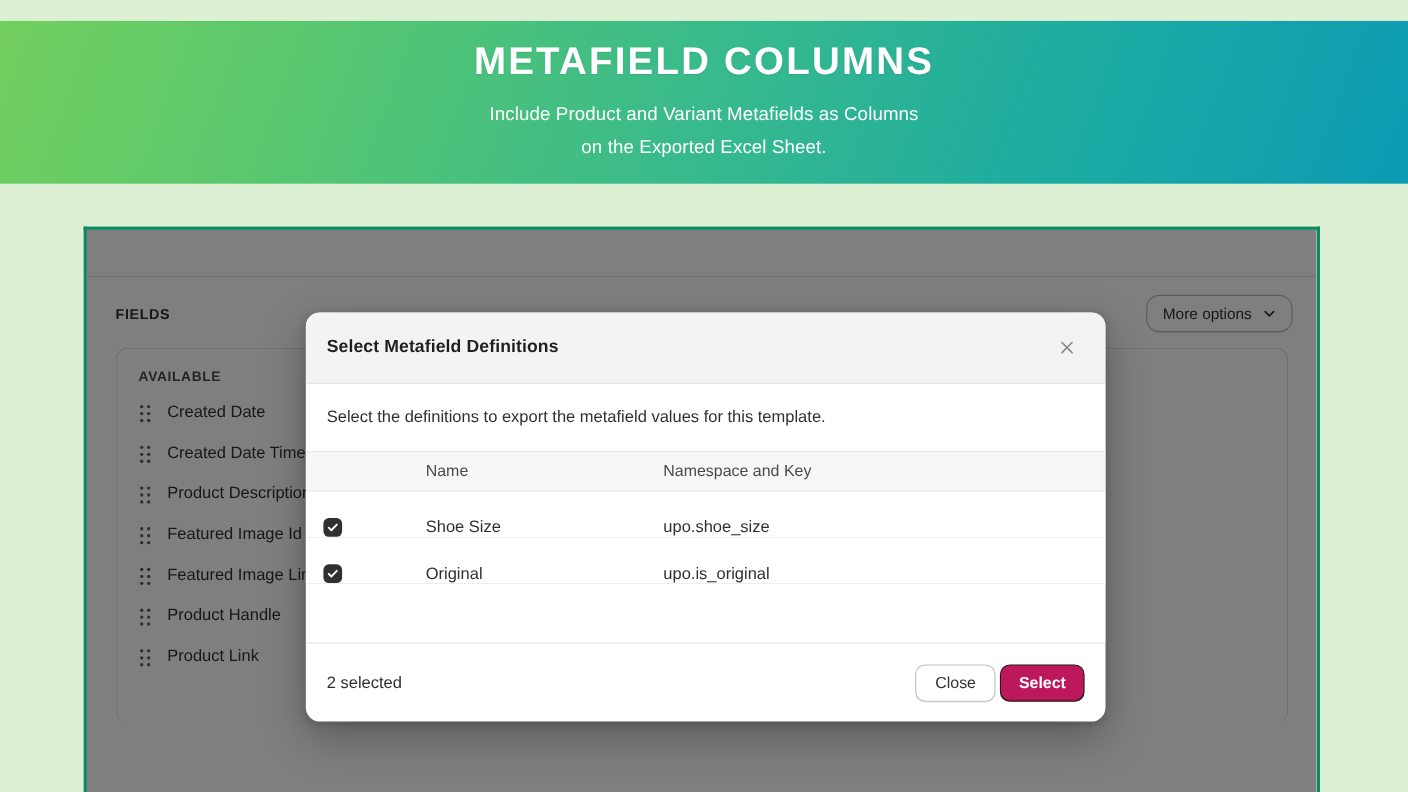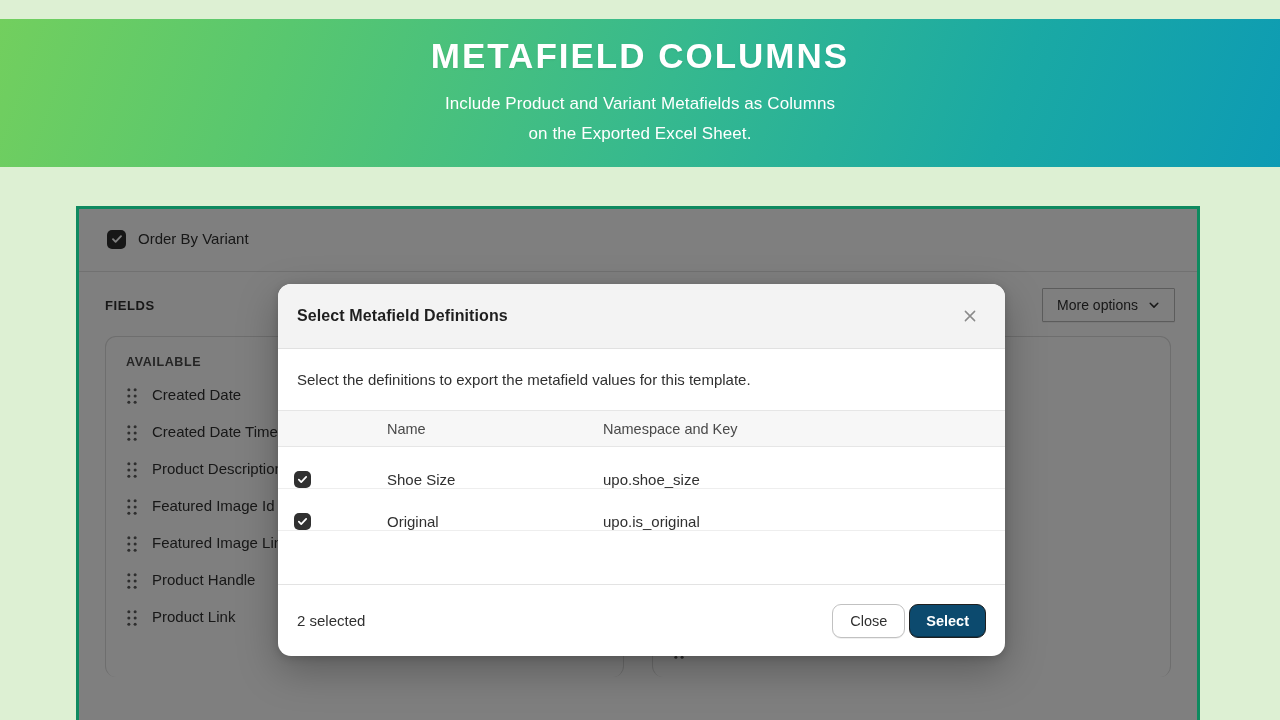--- a/index.html
+++ b/index.html
@@ -123,21 +123,21 @@
     letter-spacing: 0.6px;
     color: #303030;
   }
   .more-options {
     display: inline-flex;
     align-items: center;
     gap: 10px;
     height: 34px;
     padding: 0 14px;
     border: 1px solid #b9b9b9;
-    border-radius: 1px;
+    border-radius: 12px;
     background: #ffffff;
     font-size: 14px;
     color: #303030;
     box-shadow: 0 1px 0 rgba(0,0,0,0.05);
     box-sizing: border-box;
   }
   .chev {
     width: 12px;
     height: 12px;
     display: block;
@@ -328,21 +328,21 @@
     box-shadow: 0 1px 0 rgba(0,0,0,0.06);
     display: flex;
     align-items: center;
     box-sizing: border-box;
   }
   .btn-select {
     height: 34px;
     padding: 0 16px;
     border: 1px solid #1f1f1f;
     border-radius: 9px;
-    background: #0c4a6e;
+    background: #be185d;
     color: #ffffff;
     font-size: 14.5px;
     font-weight: bold;
     display: flex;
     align-items: center;
     box-sizing: border-box;
     box-shadow: inset 0 -1px 0 rgba(0,0,0,0.3);
   }
 </style>
 </head>
@@ -353,28 +353,20 @@
   <div class="banner-sub">
     <div>Include Product and Variant Metafields as Columns</div>
     <div>on the Exported Excel Sheet.</div>
   </div>
 </div>
 
 <div class="app-window">
   <div class="app-inner">
 
     <div class="variant-block">
-      <div class="row-checkline">
-        <span class="cb">
-          <svg width="12" height="12" viewBox="0 0 12 12" aria-hidden="true">
-              <path d="M2 6.2 L4.6 8.8 L10 3.2" fill="none" stroke="#ffffff" stroke-width="1.9" stroke-linecap="round" stroke-linejoin="round"></path>
-            </svg>
-        </span>
-        <span class="variant-label">Order By Variant</span>
-      </div>
     </div>
 
     <div class="fields-head">
       <span class="fields-title">FIELDS</span>
       <span class="more-options">
         <span>More options</span>
         <svg class="chev" viewBox="0 0 12 12" aria-hidden="true">
             <path d="M2.2 4.3 L6 8.1 L9.8 4.3" fill="none" stroke="#303030" stroke-width="1.5" stroke-linecap="round" stroke-linejoin="round"></path>
           </svg>
       </span>

